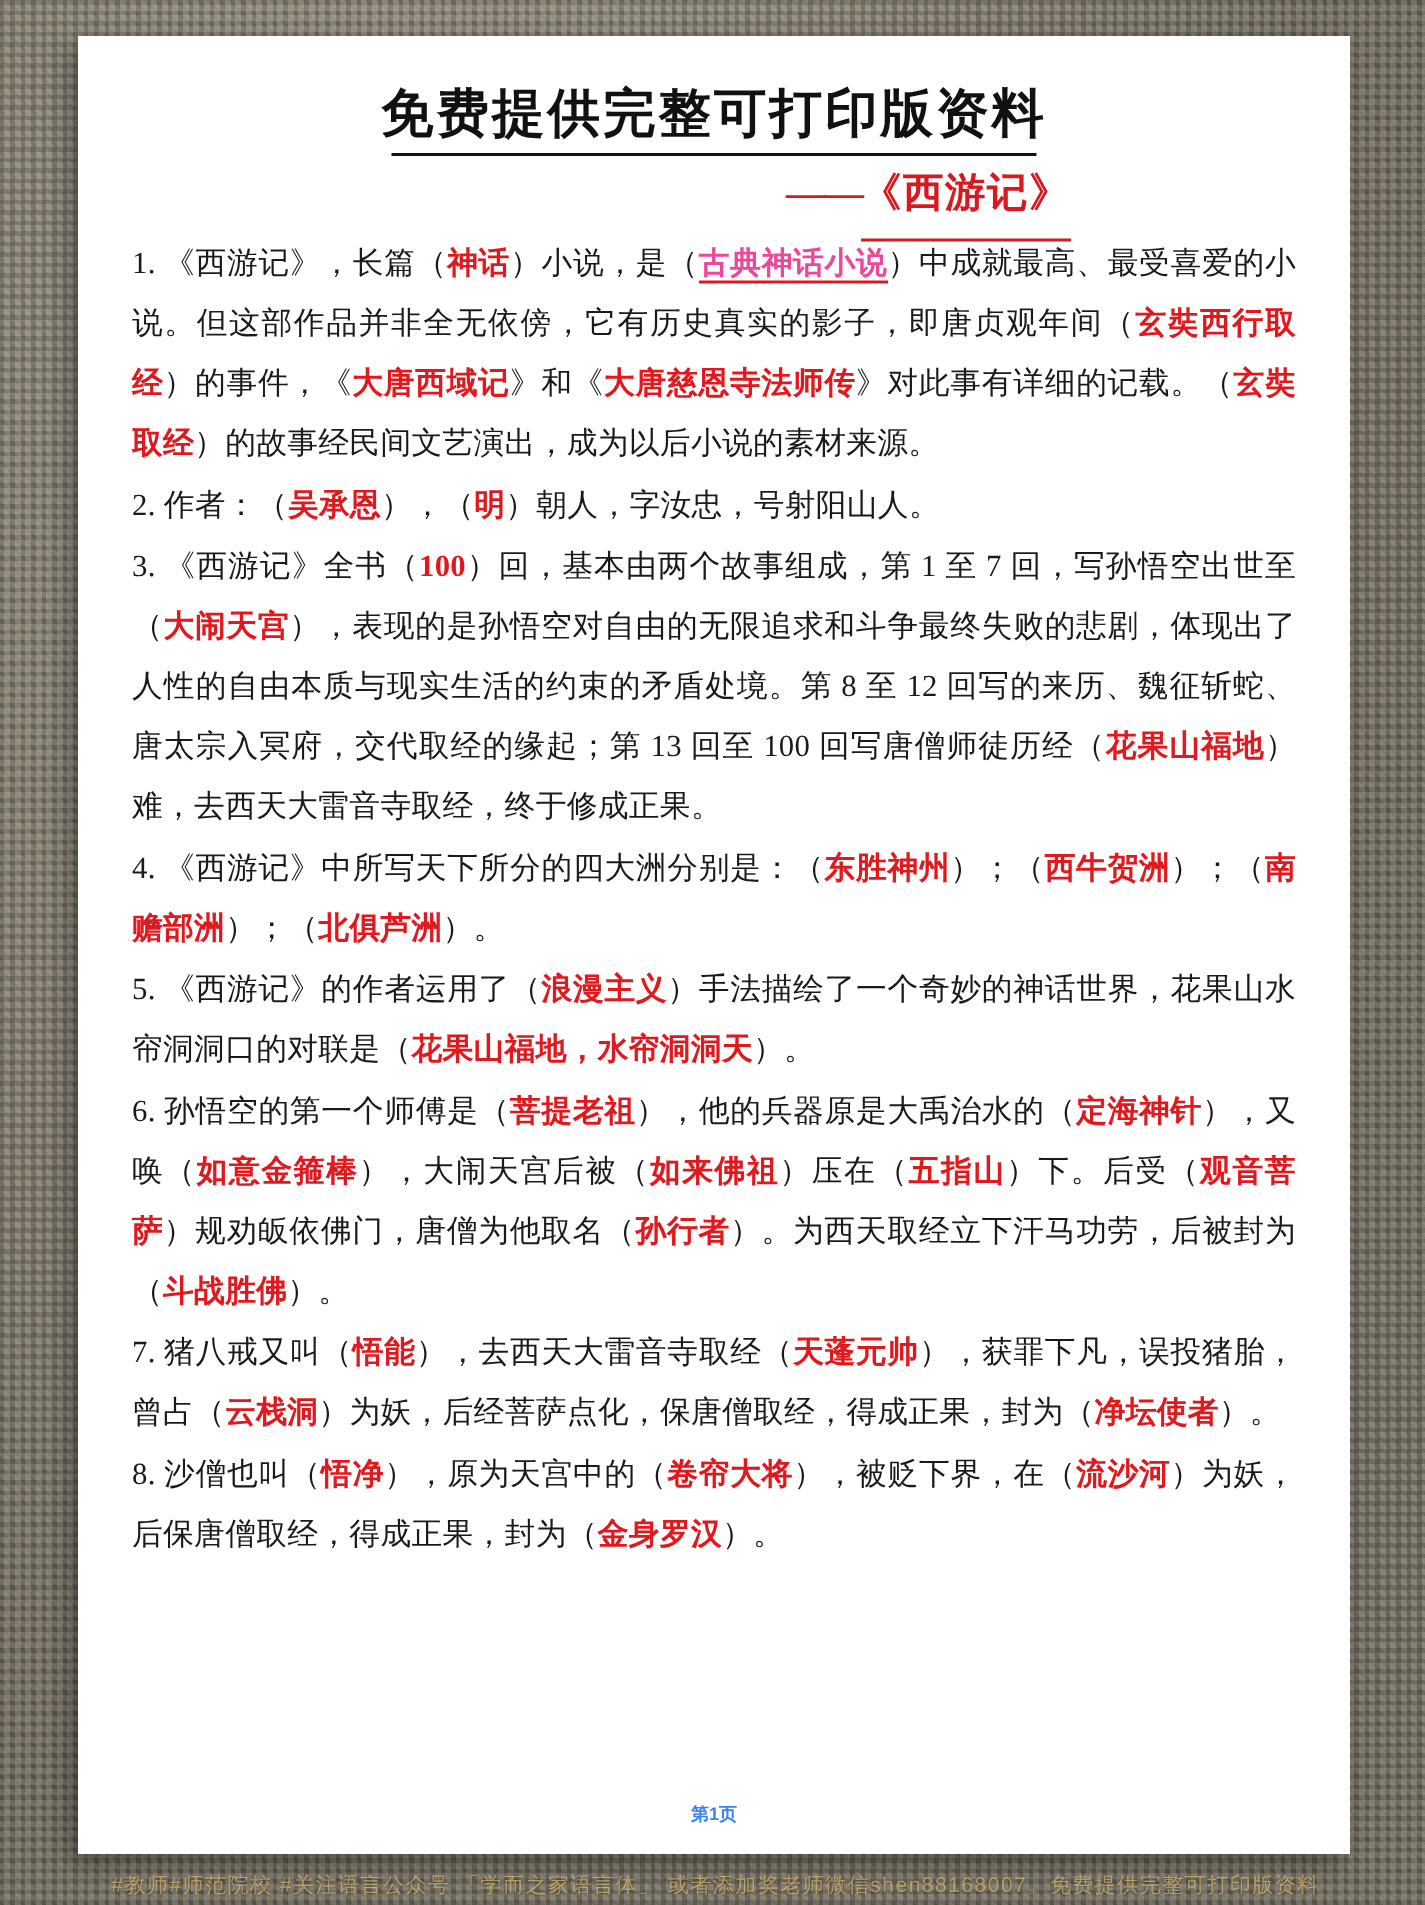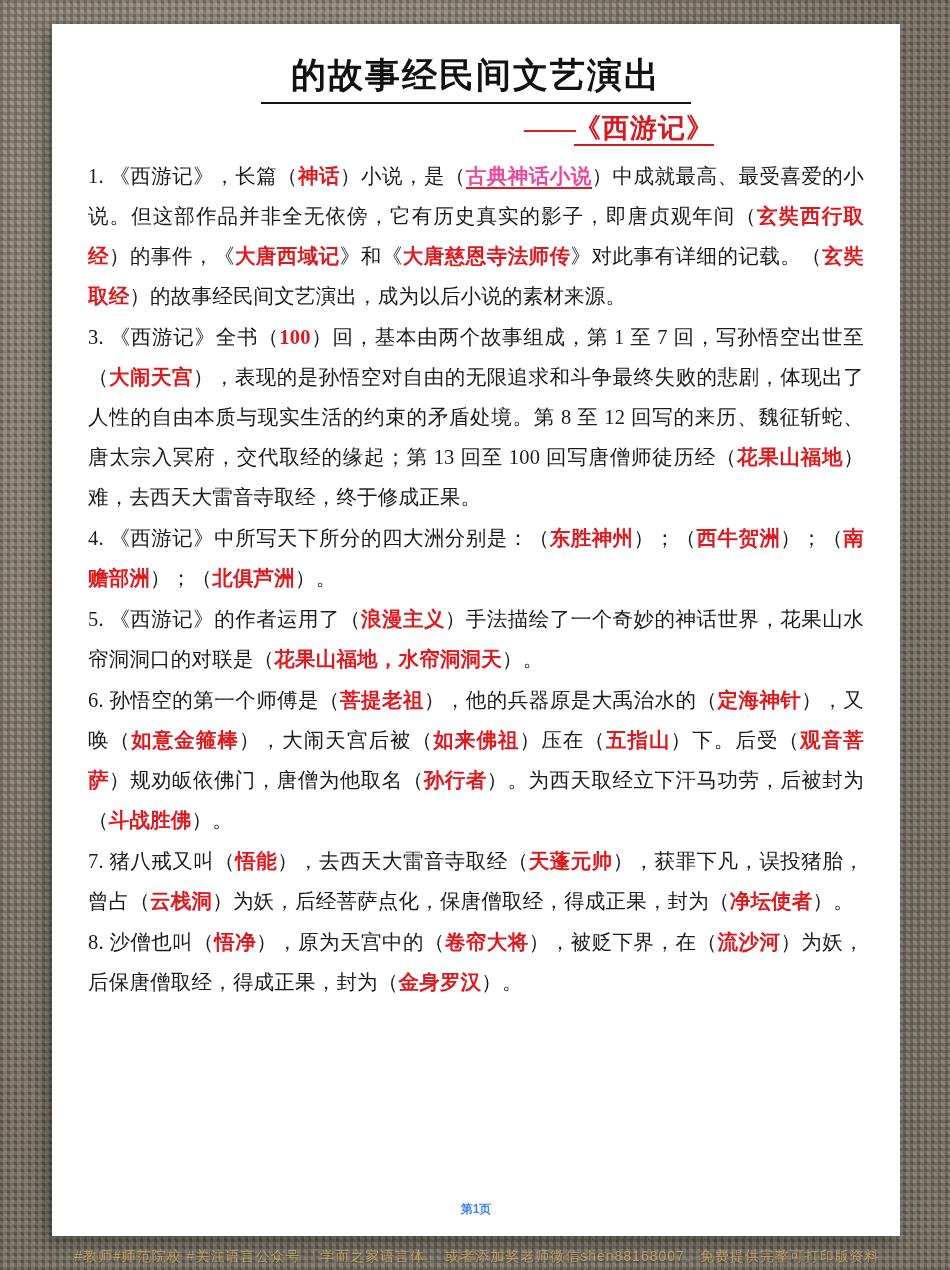--- a/index.html
+++ b/index.html
@@ -79,21 +79,21 @@
     color: #d71920;
     margin-top: 6px;
     letter-spacing: 1px;
   }
   .subtitle .dash {
     color: #d71920;
     letter-spacing: -2px;
   }
   .subtitle .book {
     border-bottom: 2px solid #d71920;
-    padding-bottom: 1px;
+    padding-bottom: 16px;
   }
 
   .body-text {
     margin-top: 10px;
     font-size: 20.5px;
     line-height: 40px;
     color: #1a1a1a;
     text-align: justify;
     letter-spacing: 0.2px;
   }
@@ -139,30 +139,31 @@
 </style>
 </head>
 <body>
 
 <div class="bg"></div>
 
 <div class="sheet">
   <div class="sheet-inner">
 
     <div class="title-wrap">
-      <div class="doc-title">的故事经民间文艺演出</div>
+      <div class="doc-title">免费提供完整可打印版资料</div>
       <span class="title-underline"></span>
     </div>
 
     <div class="subtitle">
       <span class="dash">——</span><span class="book">《西游记》</span>
     </div>
 
     <div class="body-text" id="content">
         <p class="para"><span>1. </span><span class="">《西游记》，长篇（</span><span class="r">神话</span><span class="">）小说，是（</span><span class="ru">古典神话小说</span><span class="">）中成就最高、最受喜爱的小说。但这部作品并非全无依傍，它有历史真实的影子，即唐贞观年间（</span><span class="r">玄奘西行取经</span><span class="">）的事件，《</span><span class="r">大唐西域记</span><span class="">》和《</span><span class="r">大唐慈恩寺法师传</span><span class="">》对此事有详细的记载。（</span><span class="r">玄奘取经</span><span class="">）的故事经民间文艺演出，成为以后小说的素材来源。</span></p>
+        <p class="para"><span>2. </span><span class="">作者：（</span><span class="r">吴承恩</span><span class="">），（</span><span class="r">明</span><span class="">）朝人，字汝忠，号射阳山人。</span></p>
         <p class="para"><span>3. </span><span class="">《西游记》全书（</span><span class="r">100</span><span class="">）回，基本由两个故事组成，第 1 至 7 回，写孙悟空出世至（</span><span class="r">大闹天宫</span><span class="">），表现的是孙悟空对自由的无限追求和斗争最终失败的悲剧，体现出了人性的自由本质与现实生活的约束的矛盾处境。第 8 至 12 回写的来历、魏征斩蛇、唐太宗入冥府，交代取经的缘起；第 13 回至 100 回写唐僧师徒历经（</span><span class="r">花果山福地</span><span class="">）难，去西天大雷音寺取经，终于修成正果。</span></p>
         <p class="para"><span>4. </span><span class="">《西游记》中所写天下所分的四大洲分别是：（</span><span class="r">东胜神州</span><span class="">）；（</span><span class="r">西牛贺洲</span><span class="">）；（</span><span class="r">南赡部洲</span><span class="">）；（</span><span class="r">北俱芦洲</span><span class="">）。</span></p>
         <p class="para"><span>5. </span><span class="">《西游记》的作者运用了（</span><span class="r">浪漫主义</span><span class="">）手法描绘了一个奇妙的神话世界，花果山水帘洞洞口的对联是（</span><span class="r">花果山福地，水帘洞洞天</span><span class="">）。</span></p>
         <p class="para"><span>6. </span><span class="">孙悟空的第一个师傅是（</span><span class="r">菩提老祖</span><span class="">），他的兵器原是大禹治水的（</span><span class="r">定海神针</span><span class="">），又唤（</span><span class="r">如意金箍棒</span><span class="">），大闹天宫后被（</span><span class="r">如来佛祖</span><span class="">）压在（</span><span class="r">五指山</span><span class="">）下。后受（</span><span class="r">观音菩萨</span><span class="">）规劝皈依佛门，唐僧为他取名（</span><span class="r">孙行者</span><span class="">）。为西天取经立下汗马功劳，后被封为（</span><span class="r">斗战胜佛</span><span class="">）。</span></p>
         <p class="para"><span>7. </span><span class="">猪八戒又叫（</span><span class="r">悟能</span><span class="">），去西天大雷音寺取经（</span><span class="r">天蓬元帅</span><span class="">），获罪下凡，误投猪胎，曾占（</span><span class="r">云栈洞</span><span class="">）为妖，后经菩萨点化，保唐僧取经，得成正果，封为（</span><span class="r">净坛使者</span><span class="">）。</span></p>
         <p class="para"><span>8. </span><span class="">沙僧也叫（</span><span class="r">悟净</span><span class="">），原为天宫中的（</span><span class="r">卷帘大将</span><span class="">），被贬下界，在（</span><span class="r">流沙河</span><span class="">）为妖，后保唐僧取经，得成正果，封为（</span><span class="r">金身罗汉</span><span class="">）。</span></p>
       </div>
 
     <div class="page-num">第1页</div>
   </div>

